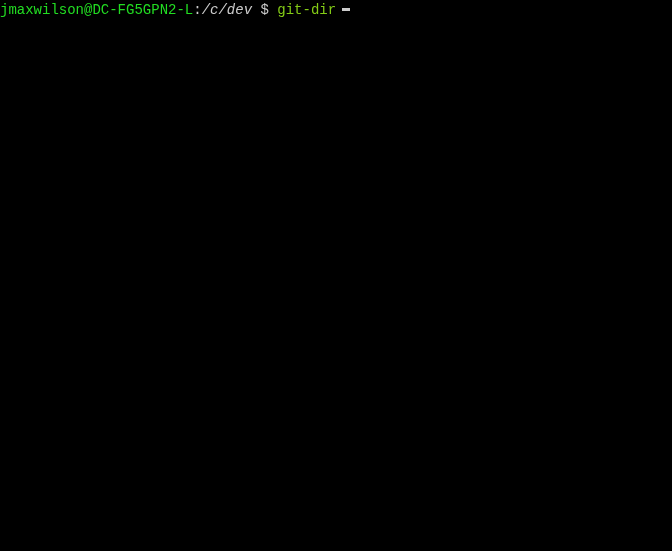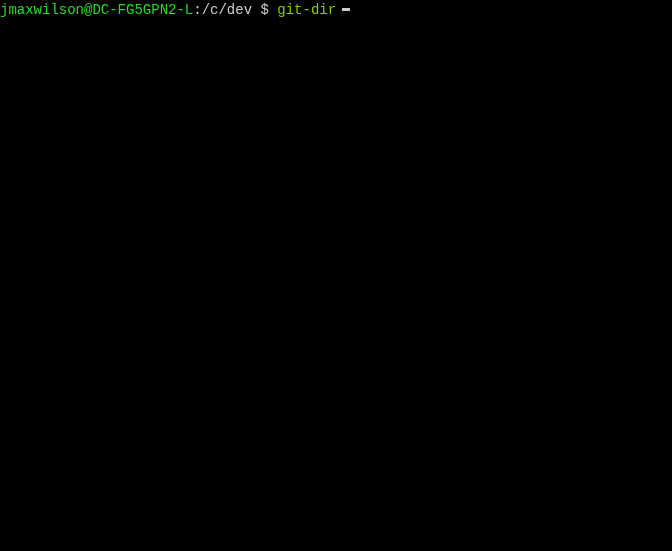--- a/index.html
+++ b/index.html
@@ -27,20 +27,21 @@
       white-space: pre;
     }
     .user-host {
       color: #22dd22;
     }
     .colon {
       color: #cccccc;
     }
     .path {
       color: #cccccc;
+      font-style: italic;
     }
     .dollar {
       color: #cccccc;
     }
     .command {
       color: #84cc16;
     }
     .cursor {
       display: inline-block;
       width: 8px;

